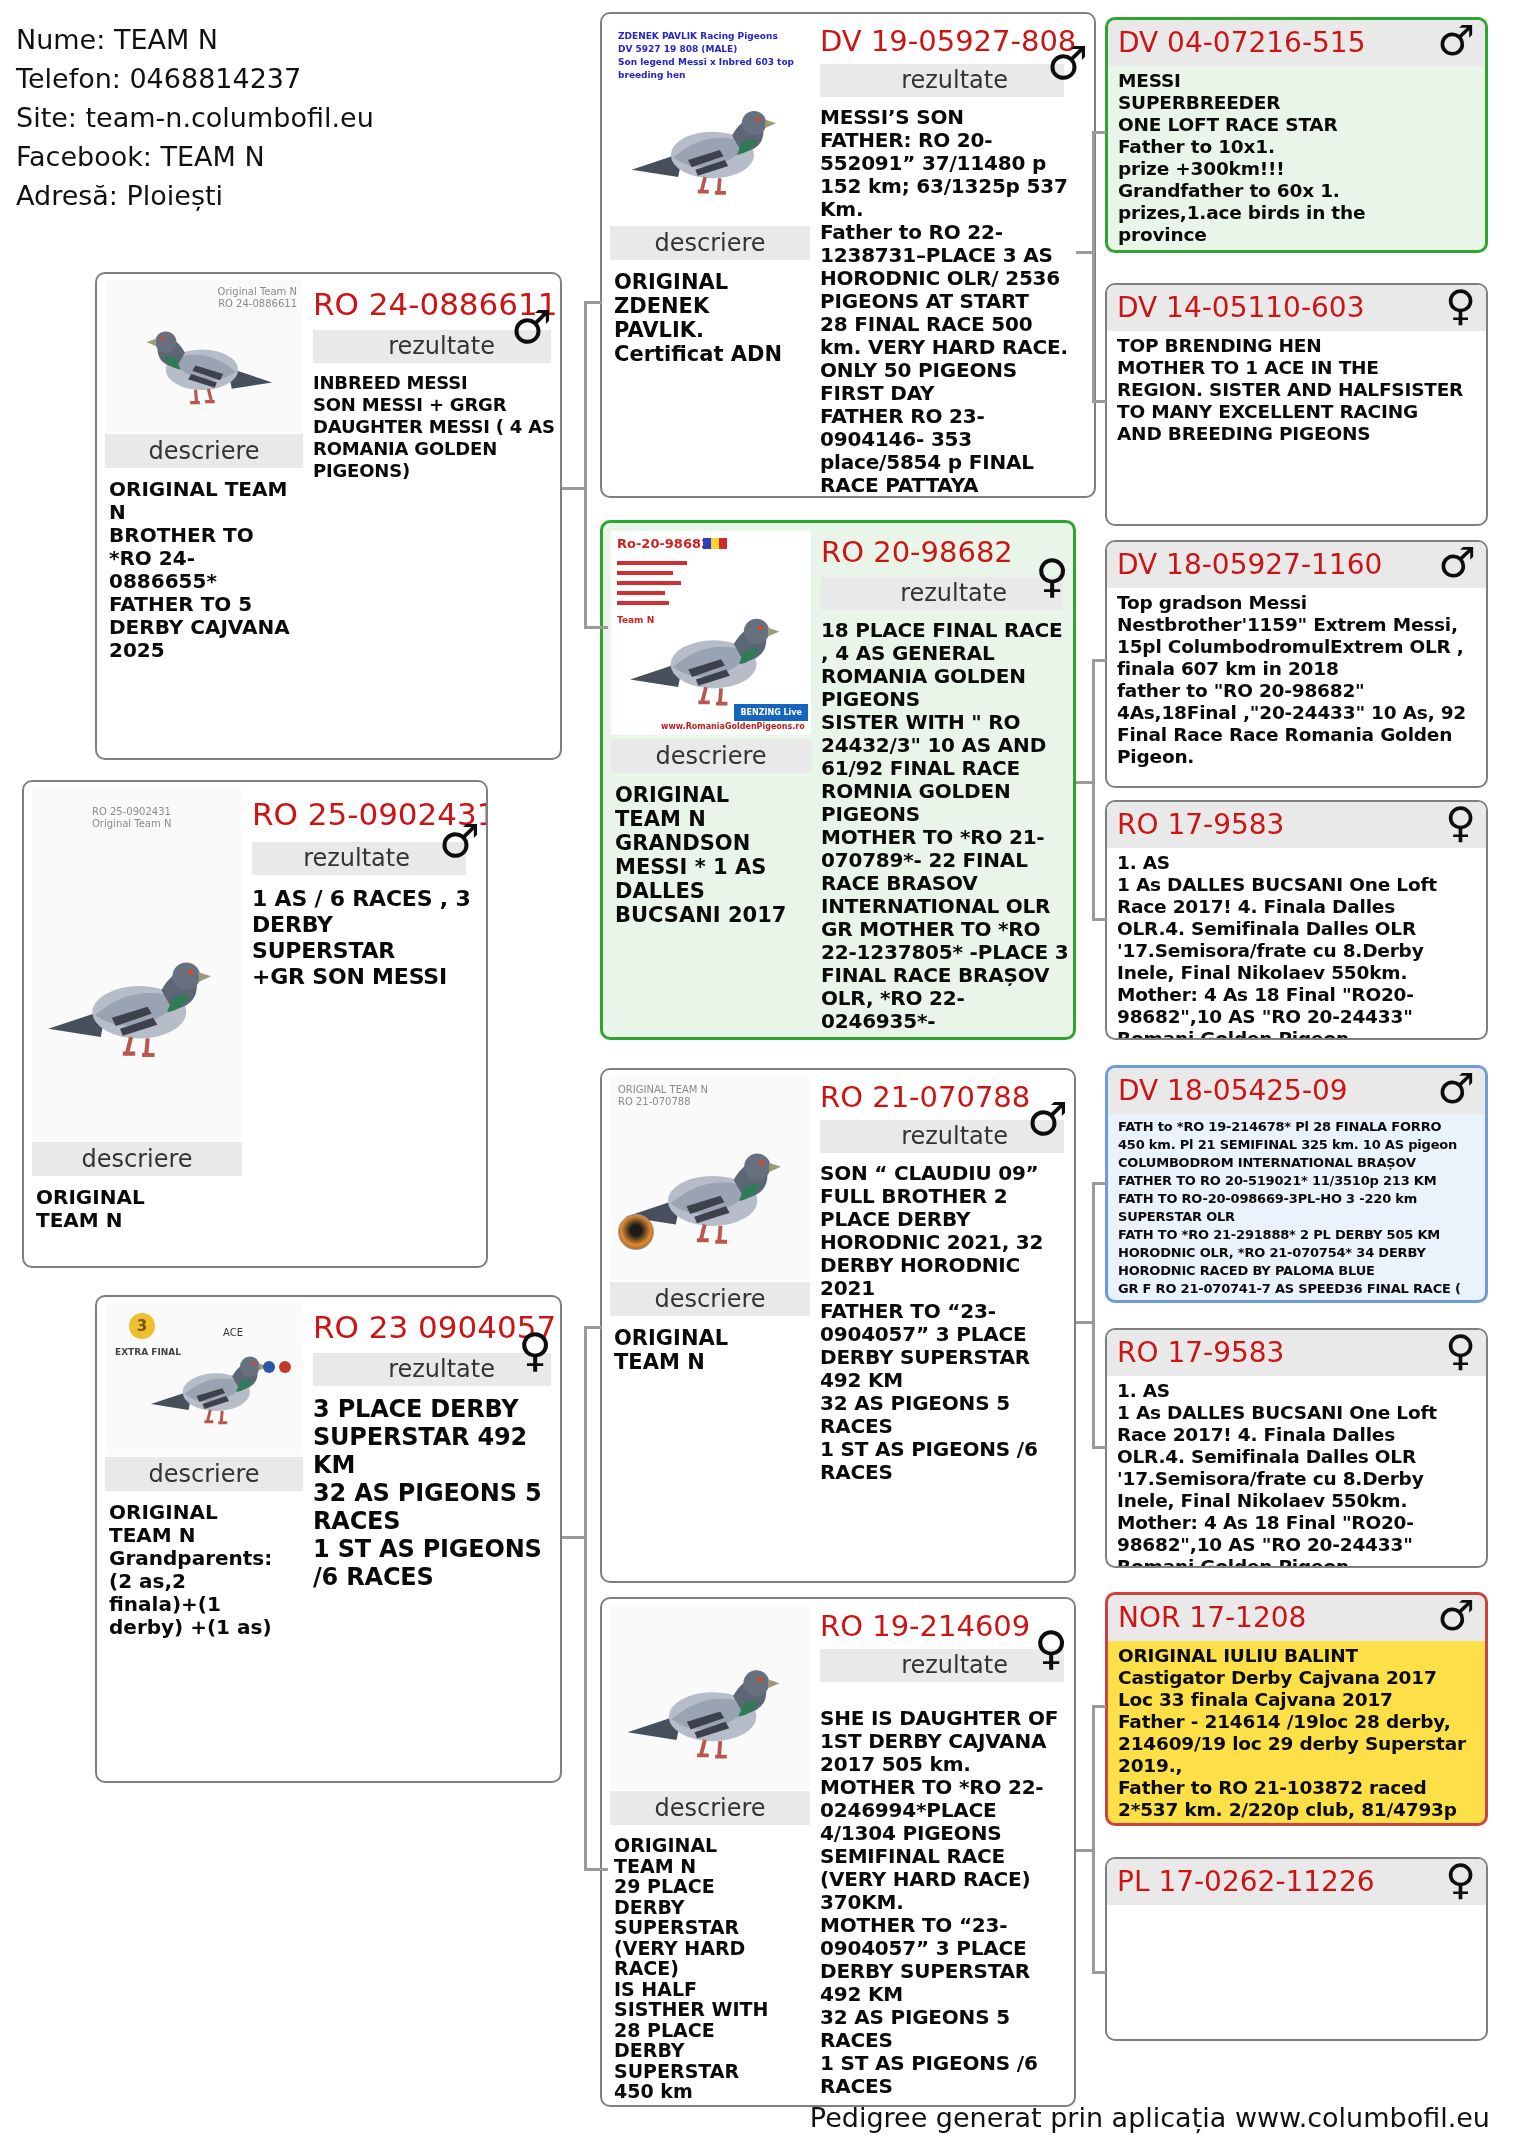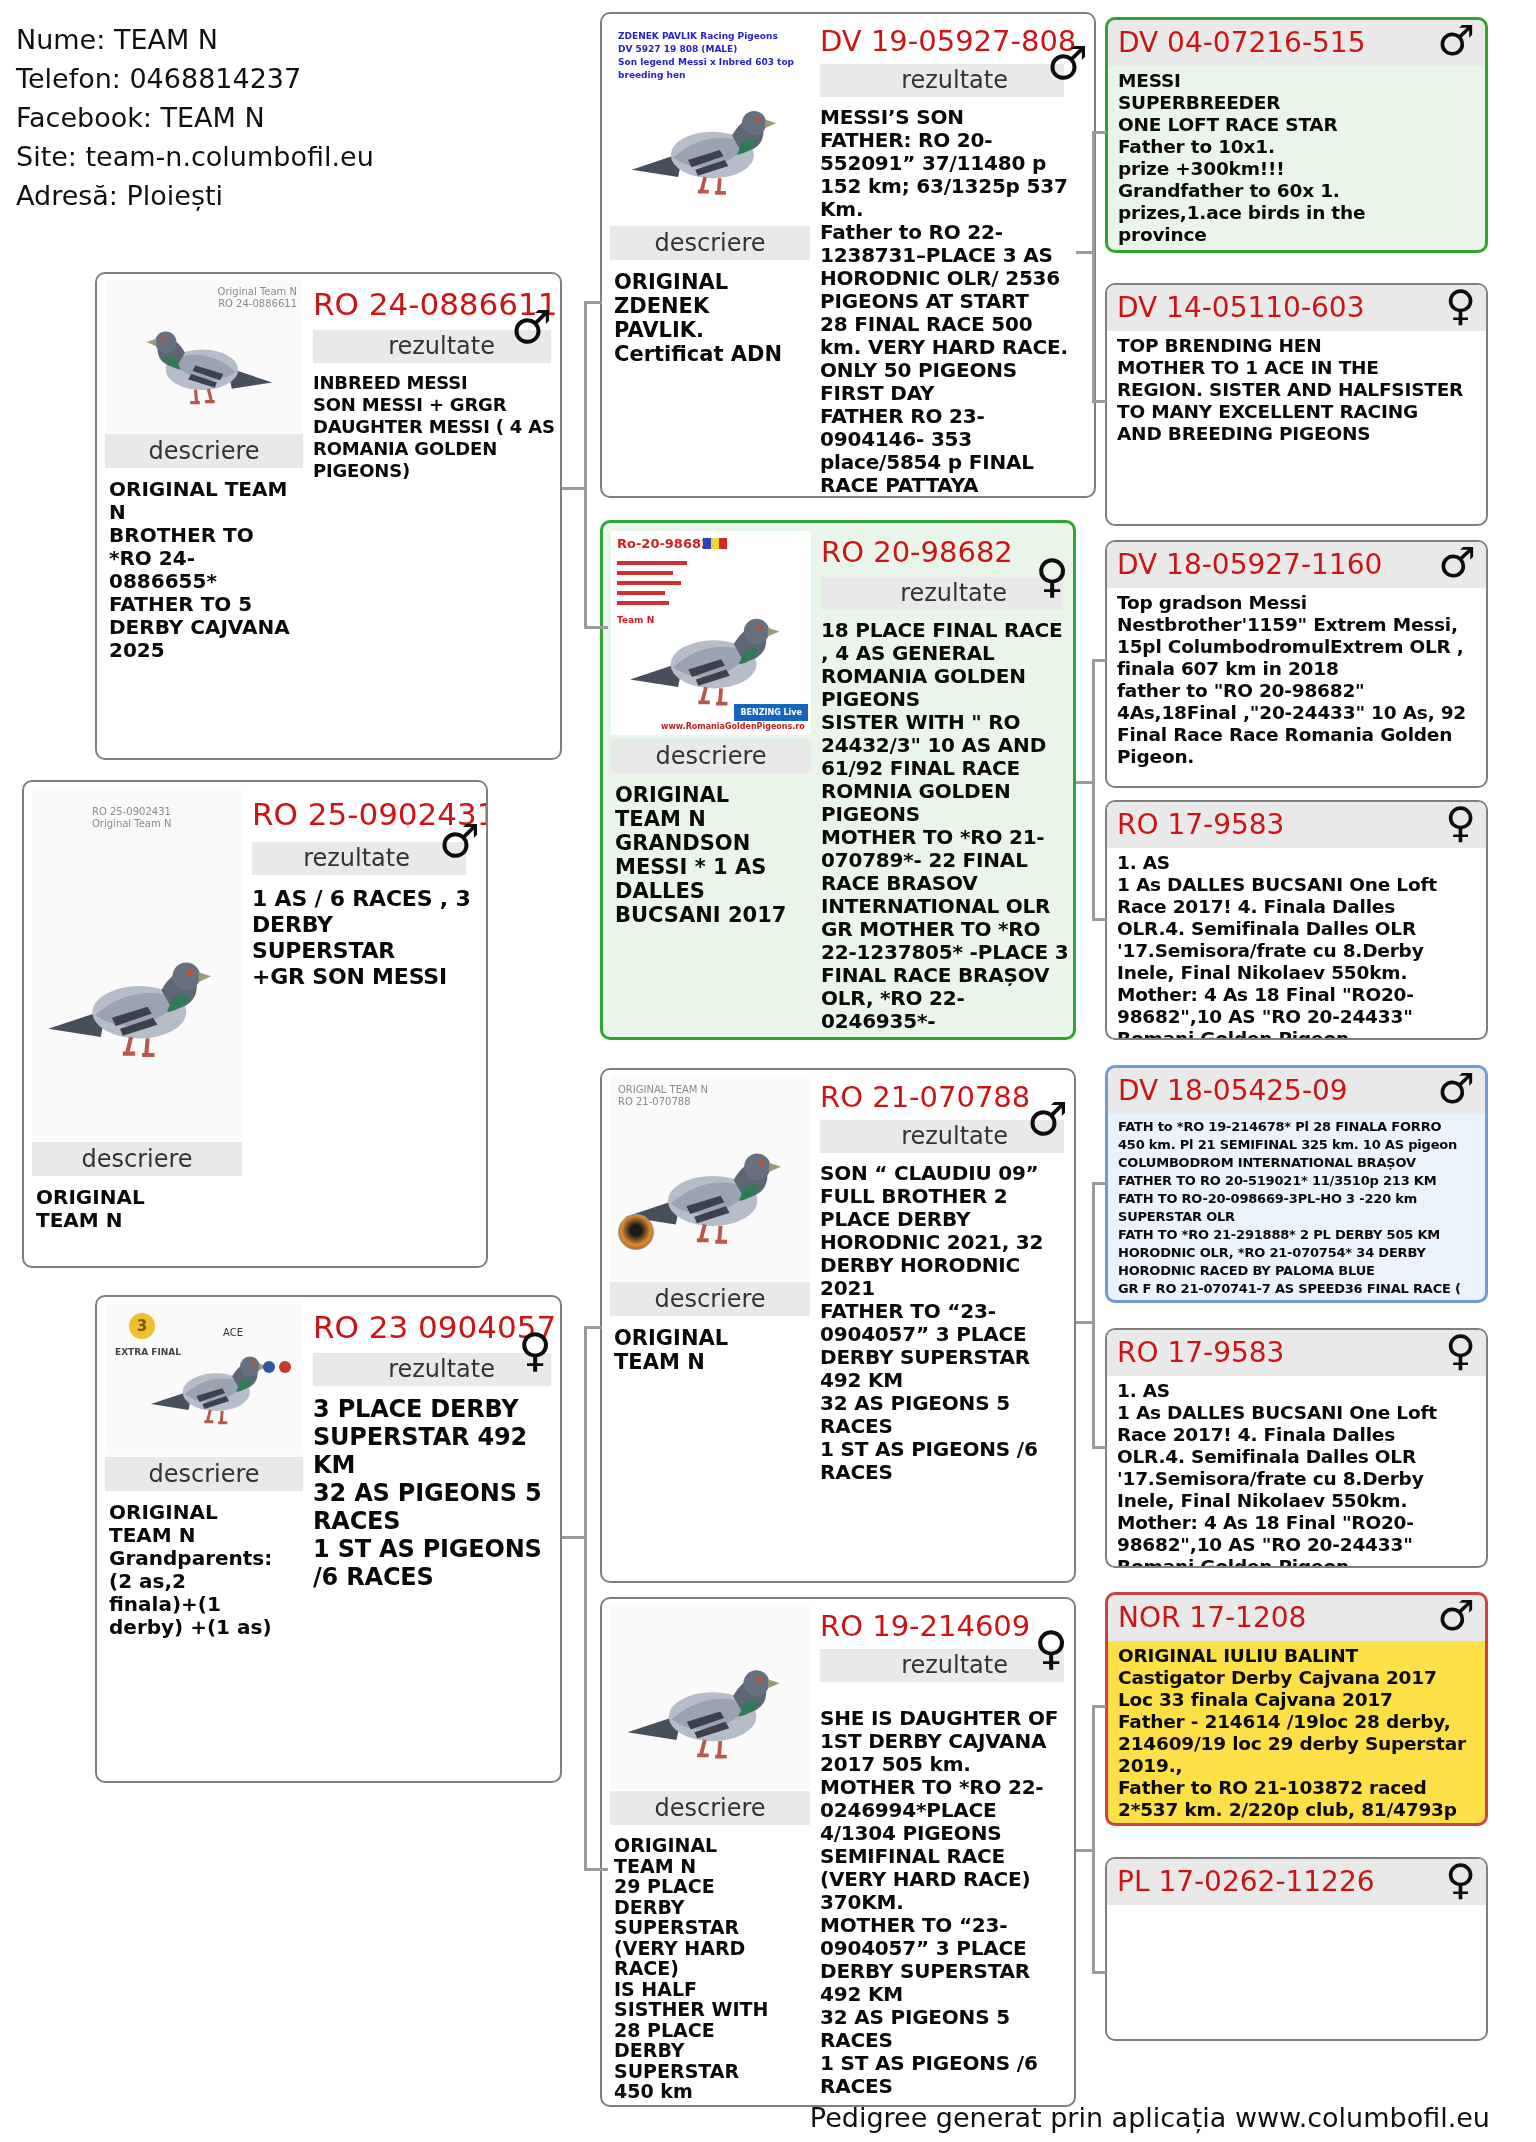--- a/index.html
+++ b/index.html
@@ -73,22 +73,22 @@
     <path d="M66 76 l-3 12 M78 77 l-1 12" stroke="#b9574e" stroke-width="3" fill="none"></path>
     <path d="M60 88 h9 M74 89 h9" stroke="#b9574e" stroke-width="3" fill="none"></path>
   </symbol>
 </svg>
 
 <div id="canvas">
 
   <div id="contact" class="abs">
     <div>Nume: TEAM N</div>
     <div>Telefon: 0468814237</div>
+    <div>Site: team-n.columbofil.eu</div>
     <div>Facebook: TEAM N</div>
-    <div>Site: team-n.columbofil.eu</div>
     <div>Adresă: Ploiești</div>
   </div>
 
   <div class="box g1" style="left:95px;top:272px;width:467px;height:488px;">
     <div class="photo" style="left:8px;top:6px;width:198px;height:152px;">
       <svg class="pigeon flip">
           <use href="#pigeon"></use>
         </svg>
       <div class="wm" style="right:6px;top:6px;text-align:right;">Original Team N
 RO 24-0886611</div>

